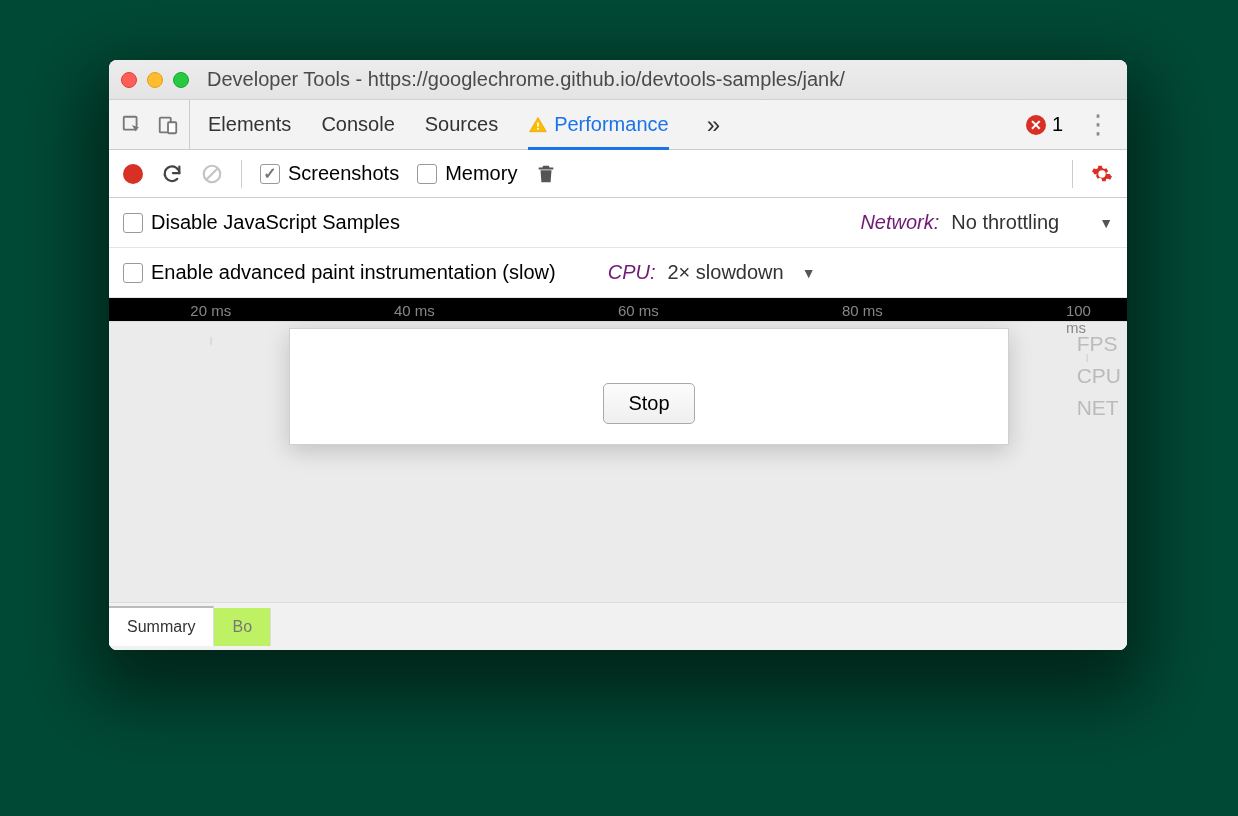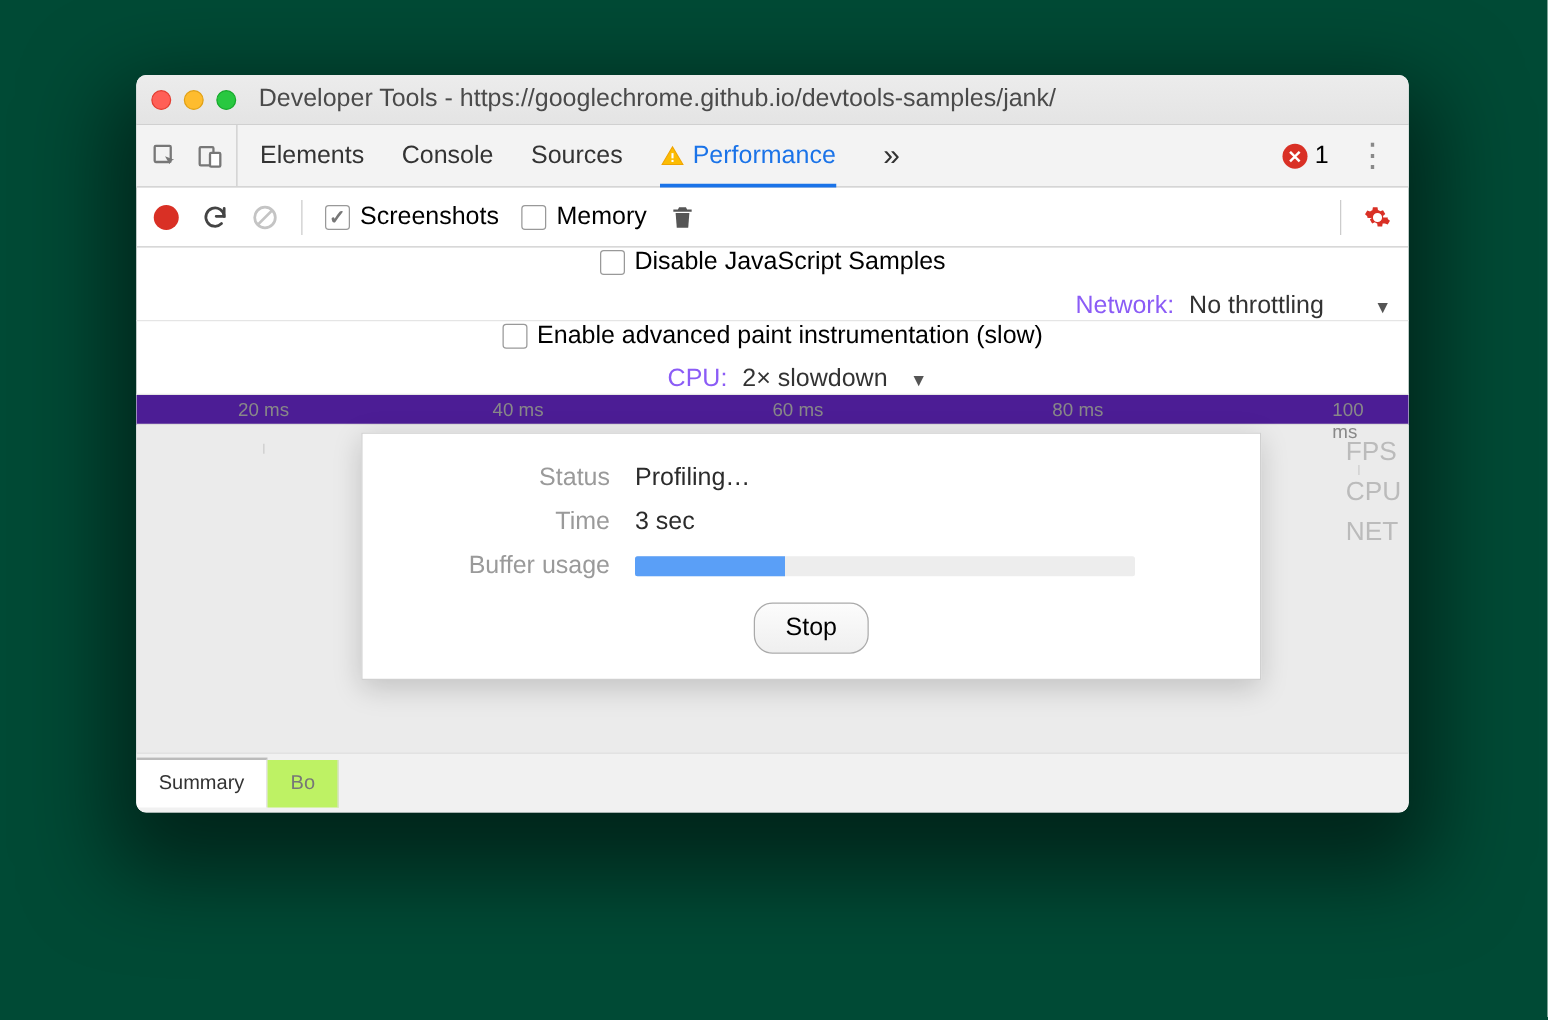--- a/index.html
+++ b/index.html
@@ -79,34 +79,34 @@
     background:#fff;
   }
   .checkbox-sq.checked::after {
     content:"✓"; color:#777; font-size:16px; font-weight:bold;
   }
   .checklabel { display:flex; align-items:center; cursor:pointer; }
   .gear { width:22px; height:22px; margin-left:auto; cursor:pointer; }
   
   .settings-row {
     min-height:50px; border-bottom:1px solid #e5e5e5;
-    display:flex; align-items:center; padding:0 14px; font-size:20px; gap:12px;flex-direction:column;
+    display:flex; align-items:center; padding:0 14px; font-size:20px; gap:12px;
   }
   .settings-row .left { display:flex; align-items:center; gap:10px; }
   .settings-row .right { margin-left:auto; display:flex; align-items:center; gap:12px; }
   .settings-row.second .right { margin-left:40px; }
-  .sel-label { color:#8b5cf6; }
+  .sel-label { color:#701a75;font-style:italic; }
   .sel-value { color:#333; display:flex; align-items:center; gap:40px; }
   .chev { color:#555; font-size:14px; }
   
   .profile-area {
     flex:1; position:relative; background:#ebebeb; overflow:hidden;
   }
   .ruler {
-    height:24px; background:#4c1d95; border-bottom:1px solid #dcdcdc;
+    height:24px; background:#000000; border-bottom:1px solid #dcdcdc;
     position:relative; font-size:15px; color:#888;
   }
   .ruler .tick { position:absolute; top:4px; transform:translateX(-50%); }
   .ruler .tick::before {
     content:""; position:absolute; left:50%; bottom:-26px; width:1px; height:8px; background:#ccc;
   }
   .side-labels { position:absolute; right:6px; top:30px; text-align:left; font-size:21px; color:#bbb; line-height:32px; }
   .bottom-tabs {
     position:absolute; left:0; bottom:0; height:48px; width:100%;
     border-top:1px solid #ddd; background:#f1f1f1;
@@ -121,21 +121,21 @@
     padding:24px 28px 20px;
   }
   .dlg-grid { display:grid; grid-template-columns:170px 1fr; row-gap:12px; column-gap:20px; align-items:center; font-size:20px;}
   .dlg-label { text-align:right; color:#9a9a9a; }
   .dlg-value { color:#2b2b2b; }
   .progress { height:16px; width:400px; background:#ededed; border-radius:2px; position:relative; }
   .progress .bar { position:absolute; left:0; top:0; bottom:0; background:#5a9ff7; border-radius:2px 0 0 2px; }
   .dlg-actions { text-align:center; margin-top:18px; }
   .stop-btn {
     font-size:20px; padding:8px 24px; background:linear-gradient(#fcfcfc,#efefef);
-    border:1px solid #aaa; border-radius:15px; cursor:pointer;
+    border:1px solid #aaa; border-radius:5px; cursor:pointer;margin-top:12px;
   }
 </style>
 </head>
 <body>
 
 <div class="window">
 
   <div class="titlebar">
     <div class="traffic">
       <div class="dot red"></div>
@@ -272,31 +272,19 @@
       <div>CPU</div>
       <div>NET</div>
     </div>
 
     <div class="bottom-tabs">
       <div class="btab active"><span>Summary</span></div>
       <div class="btab"><span>Bo</span></div>
     </div>
 
     <div class="dialog">
-      <div class="dlg-grid">
-        <div class="dlg-label">Status</div>
-        <div class="dlg-value">Profiling…</div>
-        <div class="dlg-label">Time</div>
-        <div class="dlg-value">3 sec</div>
-        <div class="dlg-label">Buffer usage</div>
-        <div class="dlg-value">
-          <div class="progress">
-            <div class="bar" id="buffer-bar" style="width: 30%;"></div>
-          </div>
-        </div>
-      </div>
       <div class="dlg-actions">
         <button class="stop-btn">Stop</button>
       </div>
     </div>
   </div>
 
 </div>
 
 </body></html>

